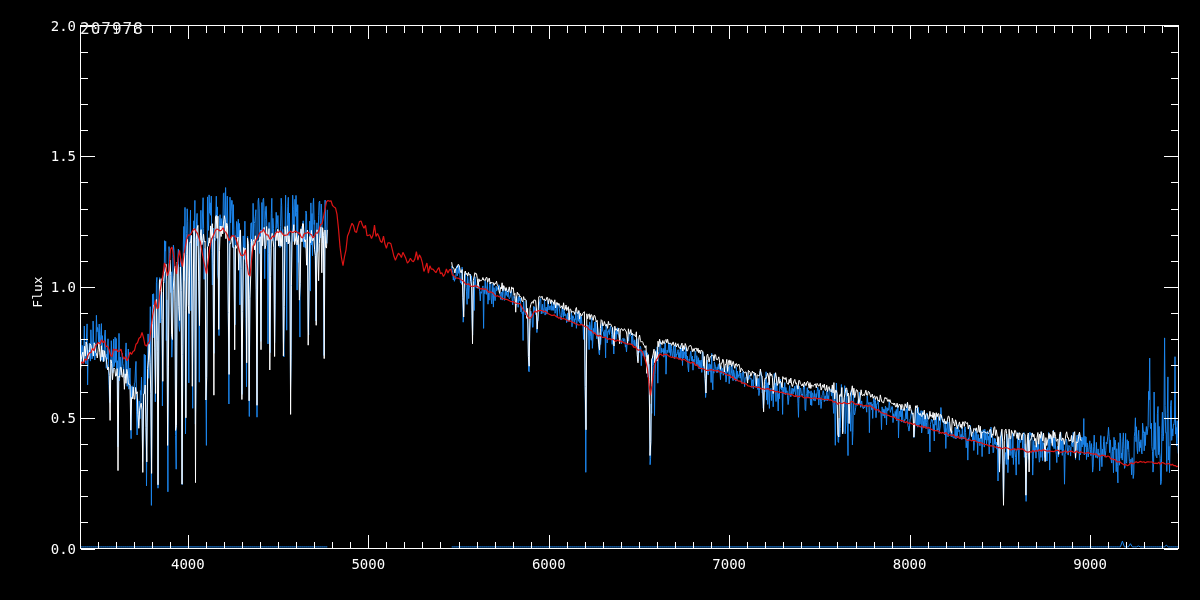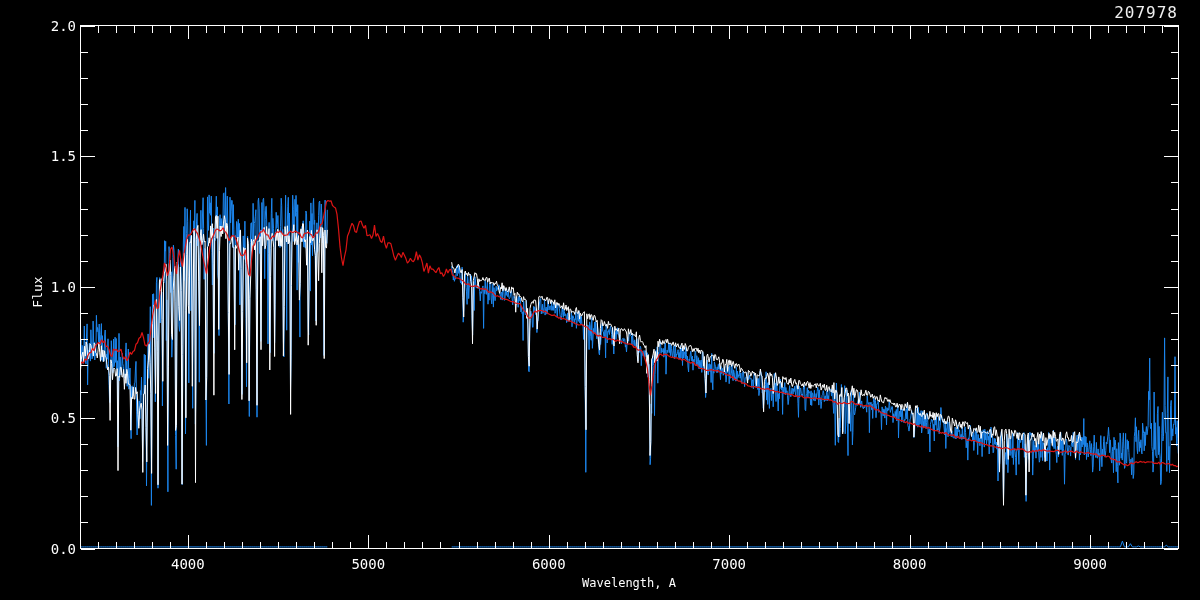--- a/index.html
+++ b/index.html
@@ -1,20 +1,20 @@
 <!DOCTYPE html>
 <html><head>
 <meta charset="utf-8">
 <style>
   html,body{margin:0;padding:0;background:#000;}
   .stage{position:relative;width:1200px;height:600px;background:#000;overflow:hidden;
          font-family:"DejaVu Sans Mono","Liberation Mono",monospace;}
   .stage svg{position:absolute;left:0;top:0;}
   .txt{position:absolute;color:#fff;white-space:pre;}
-  .title{left:80px;top:3px;width:1098px;text-align:right;font-size:16px;letter-spacing:1px;color:#efefef;}
+  .title{left:80px;top:19px;width:1098px;text-align:left;font-size:16px;letter-spacing:1px;color:#efefef;}
   .xlabel{left:80px;top:576px;width:1098px;text-align:center;font-size:12px;}
   .ylabel{left:37px;top:292px;transform:translate(-50%,-50%) rotate(-90deg);font-size:13px;}
 </style>
 </head>
 <body>
 
 <div class="stage">
   <svg id="chart" width="1200" height="600" viewBox="0 0 1200 600">
       <defs>
         <clipPath id="pc">
@@ -196,15 +196,14 @@
       <text x="729.195152013147" y="569" fill="#fff" font-size="14" font-family="&quot;DejaVu Sans Mono&quot;,&quot;Liberation Mono&quot;,monospace" text-anchor="middle">7000</text>
       <text x="909.638866064092" y="569" fill="#fff" font-size="14" font-family="&quot;DejaVu Sans Mono&quot;,&quot;Liberation Mono&quot;,monospace" text-anchor="middle">8000</text>
       <text x="1090.0825801150368" y="569" fill="#fff" font-size="14" font-family="&quot;DejaVu Sans Mono&quot;,&quot;Liberation Mono&quot;,monospace" text-anchor="middle">9000</text>
       <text x="76" y="553.5" fill="#fff" font-size="14" font-family="&quot;DejaVu Sans Mono&quot;,&quot;Liberation Mono&quot;,monospace" text-anchor="end">0.0</text>
       <text x="76" y="422.75" fill="#fff" font-size="14" font-family="&quot;DejaVu Sans Mono&quot;,&quot;Liberation Mono&quot;,monospace" text-anchor="end">0.5</text>
       <text x="76" y="292" fill="#fff" font-size="14" font-family="&quot;DejaVu Sans Mono&quot;,&quot;Liberation Mono&quot;,monospace" text-anchor="end">1.0</text>
       <text x="76" y="161.25" fill="#fff" font-size="14" font-family="&quot;DejaVu Sans Mono&quot;,&quot;Liberation Mono&quot;,monospace" text-anchor="end">1.5</text>
       <text x="76" y="30.5" fill="#fff" font-size="14" font-family="&quot;DejaVu Sans Mono&quot;,&quot;Liberation Mono&quot;,monospace" text-anchor="end">2.0</text>
     </svg>
   <div class="txt title">207978</div>
-  <div class="txt xlabel">Wavelength, A</div>
   <div class="txt ylabel">Flux</div>
 </div>
 
 </body></html>

